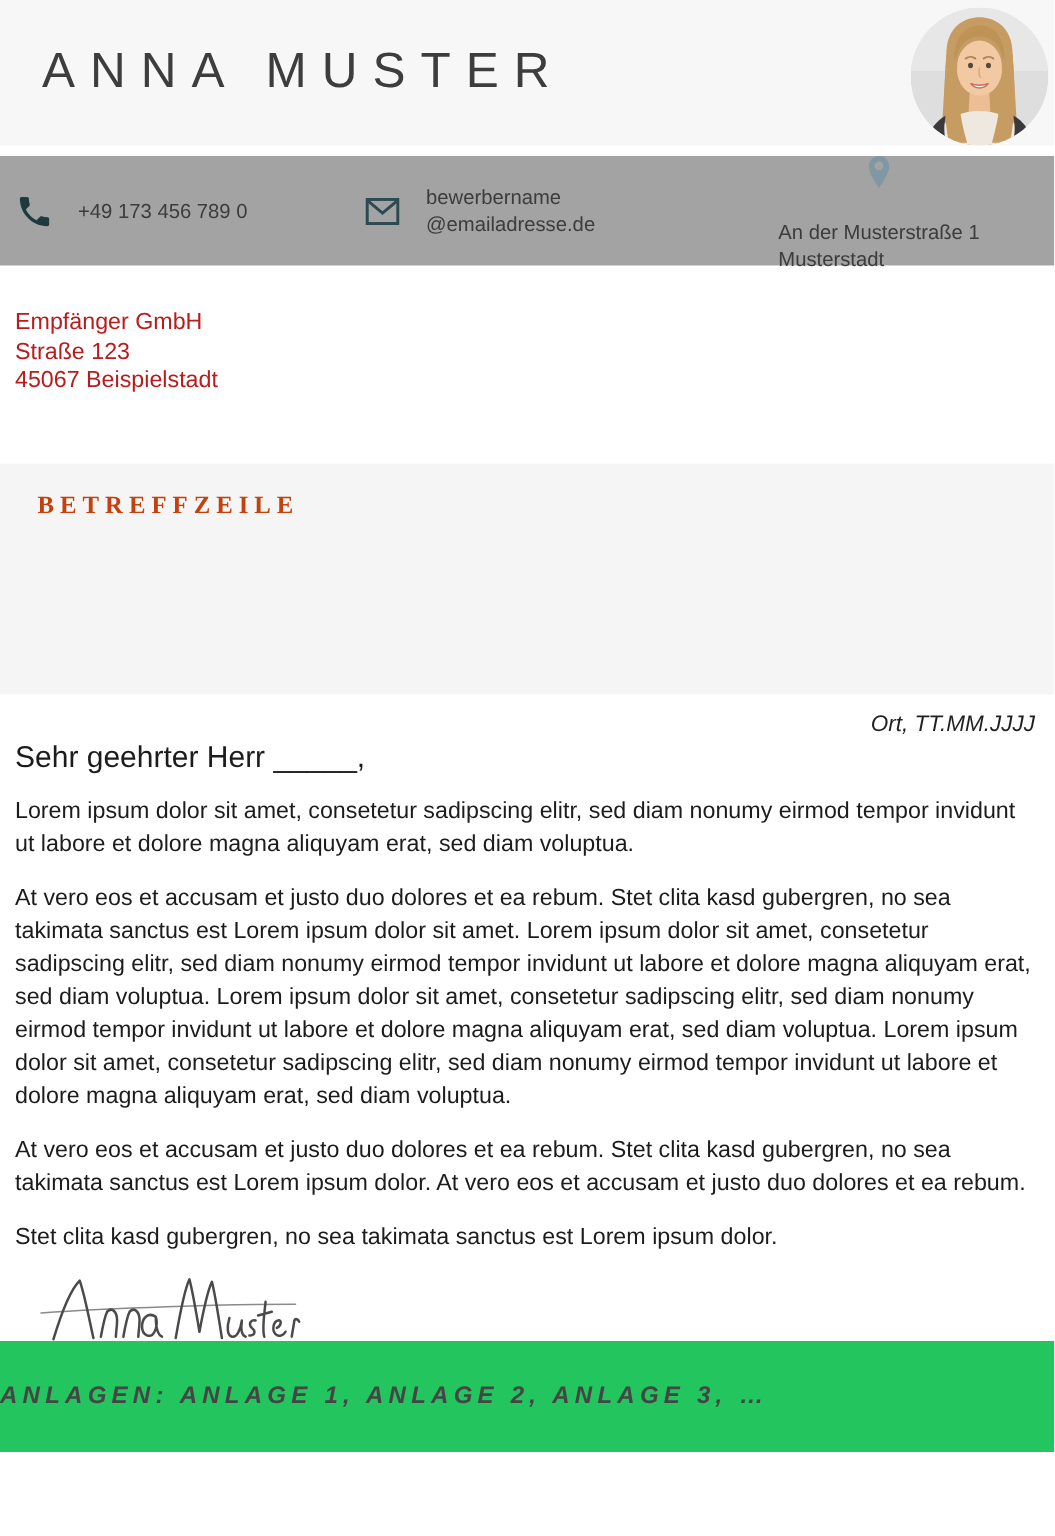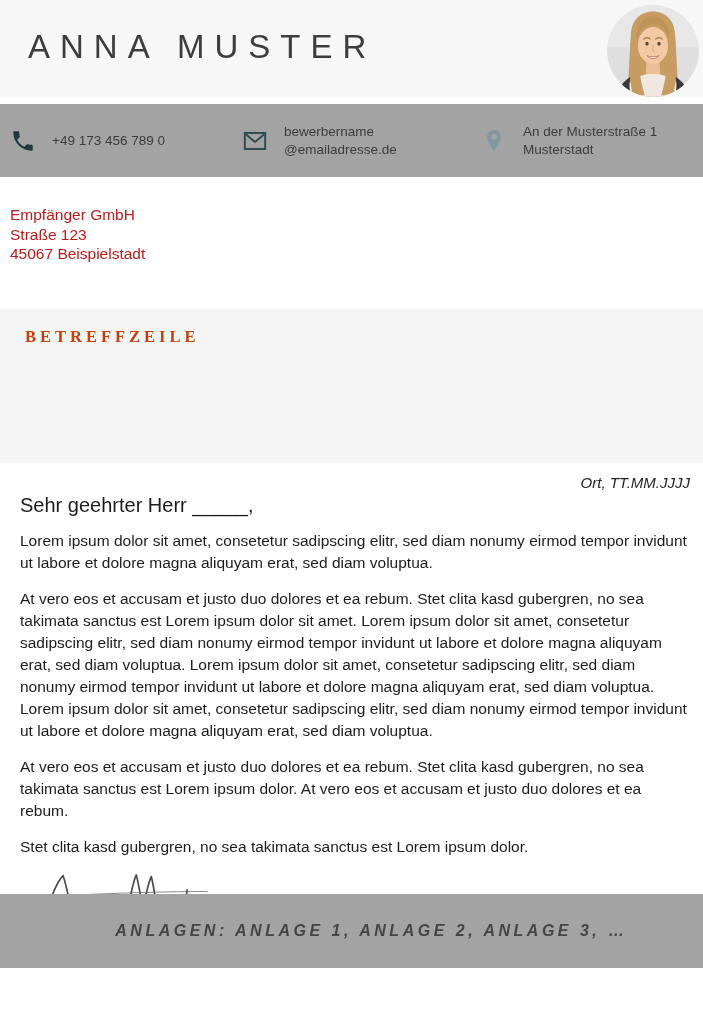--- a/index.html
+++ b/index.html
@@ -49,21 +49,21 @@
     display: flex;
     align-items: center;
   }
   .contact-col {
     display: flex;
     align-items: center;
     gap: 16px;
   }
   .contact-col.c1 { margin-left: 10px;  width: 232px; }
   .contact-col.c2 { width: 239px; }
-  .contact-col.c3 { width: 210px; }
+  .contact-col.c3 { width: 210px; flex-direction: column; }
   .contact-icon { flex: 0 0 auto; width: 26px; height: 30px; display: flex; align-items: center; justify-content: center; }
   .contact-text { font-size: 13.5px; line-height: 18px; color: #3c3c3c; }
 
   
   .recipient {
     margin: 28px 0 0 10px;
     font-size: 15.5px;
     line-height: 19.5px;
     color: #b91c1c;
   }
@@ -77,45 +77,43 @@
   }
   .subject-text {
     font-family: "Liberation Serif", serif;
     font-weight: bold;
     font-size: 16.5px;
     letter-spacing: 4px;
     color: #c2410c;
   }
 
   
-  .letter { padding: 0 13px 0 20px; }
+  .letter { padding: 0 13px 0 10px; }
   .date-line {
     margin-top: 11px;
     text-align: right;
     font-style: italic;
     font-size: 15px;
     color: #1f1f1f;
   }
   .salutation { margin-top: 3px; font-size: 20px; line-height: 22px; }
   .para { margin-top: 14px; font-size: 15.5px; line-height: 22px; color: #1c1c1c; }
   .closing { margin-top: 14px; font-size: 15.5px; line-height: 22px; }
 
   .signature { margin: 8px 0 0 14px; width: 178px; height: 56px; }
   .signature svg { display: block; width: 100%; height: 100%; }
 
   
   .band-footer {
     position: absolute;
     left: 0; right: 0; bottom: 0;
     height: 74px;
-    background: #a3a3a3;
+    background: #22c55e;
     display: flex;
     align-items: center;
-    justify-content: center;
-    padding-left: 40px;
   }
   .footer-text {
     font-style: italic;
     font-weight: 600;
     font-size: 16px;
     letter-spacing: 3.5px;
     color: #454545;
     white-space: nowrap;
   }
 </style>

